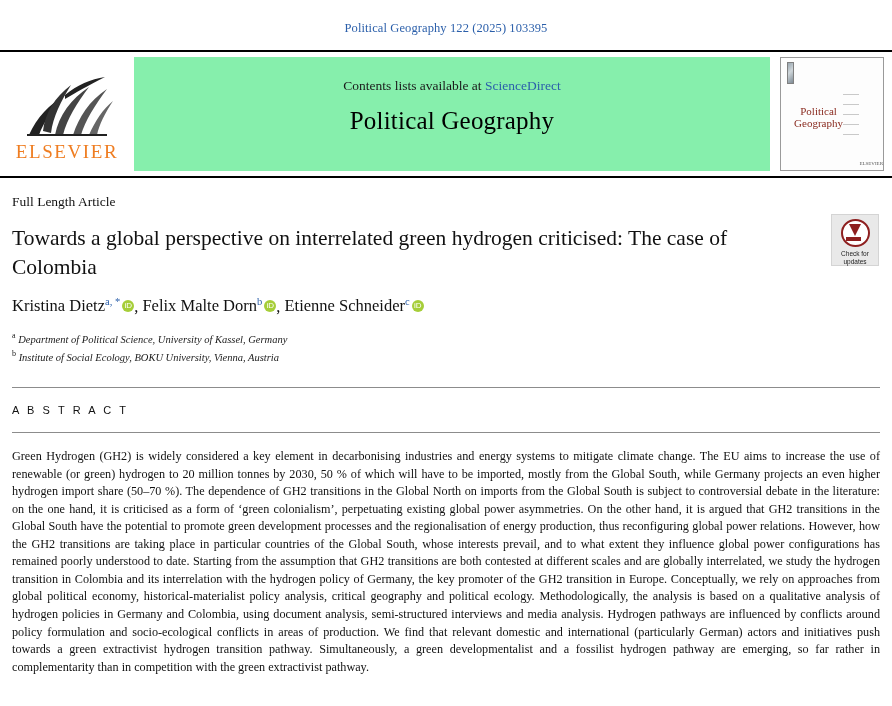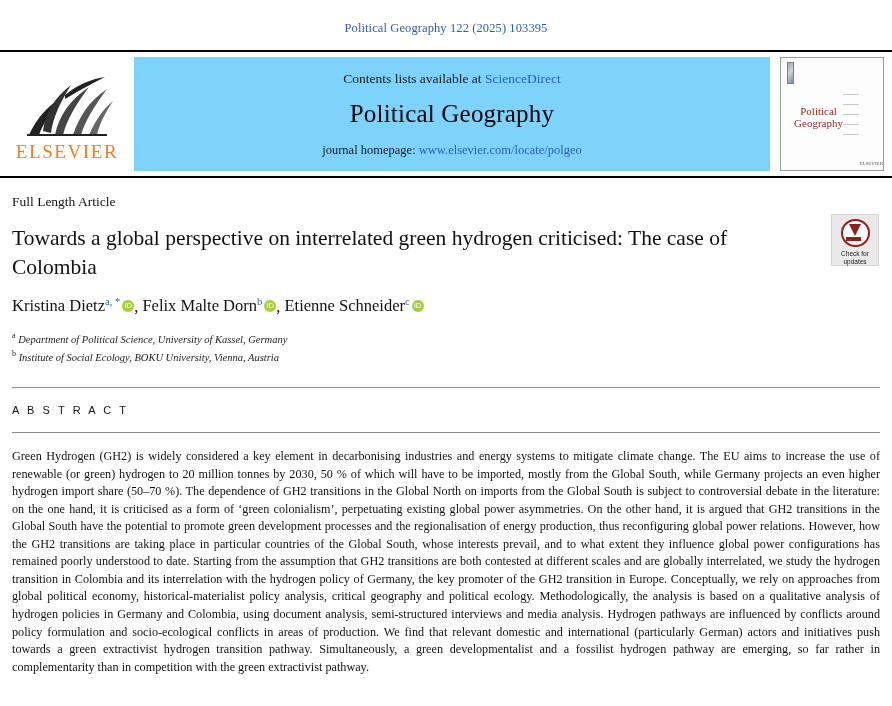--- a/index.html
+++ b/index.html
@@ -68,21 +68,21 @@
     font-size: 19px;
     letter-spacing: 1.6px;
     color: #ef7d21;
     font-weight: normal;
     margin-top: 2px;
   }
 
   
   .journal-band {
     flex: 1 1 auto;
-    background: #7dd3fc;
+    background: #86efac;
     margin: 0 10px 0 8px;
     display: flex;
     flex-direction: column;
     align-items: center;
     justify-content: center;
     padding: 6px 0;
     box-sizing: border-box;
   }
   .contents-line {
     font-size: 13.5px;
@@ -311,23 +311,20 @@
           </svg>
         </div>
         <div class="elsevier-word">ELSEVIER</div>
       </div>
 
       <div class="journal-band">
         <div class="contents-line">
           <span>Contents lists available at </span><a href="#">ScienceDirect</a>
         </div>
         <div class="journal-title">Political Geography</div>
-        <div class="homepage-line">
-          <span>journal homepage: </span><a href="#">www.elsevier.com/locate/polgeo</a>
-        </div>
       </div>
 
       <div class="cover">
         <div class="cover-photo"></div>
         <div class="cover-title">
           <div>Political</div>
           <div>Geography</div>
         </div>
         <div class="cover-rules">
           <div></div>

